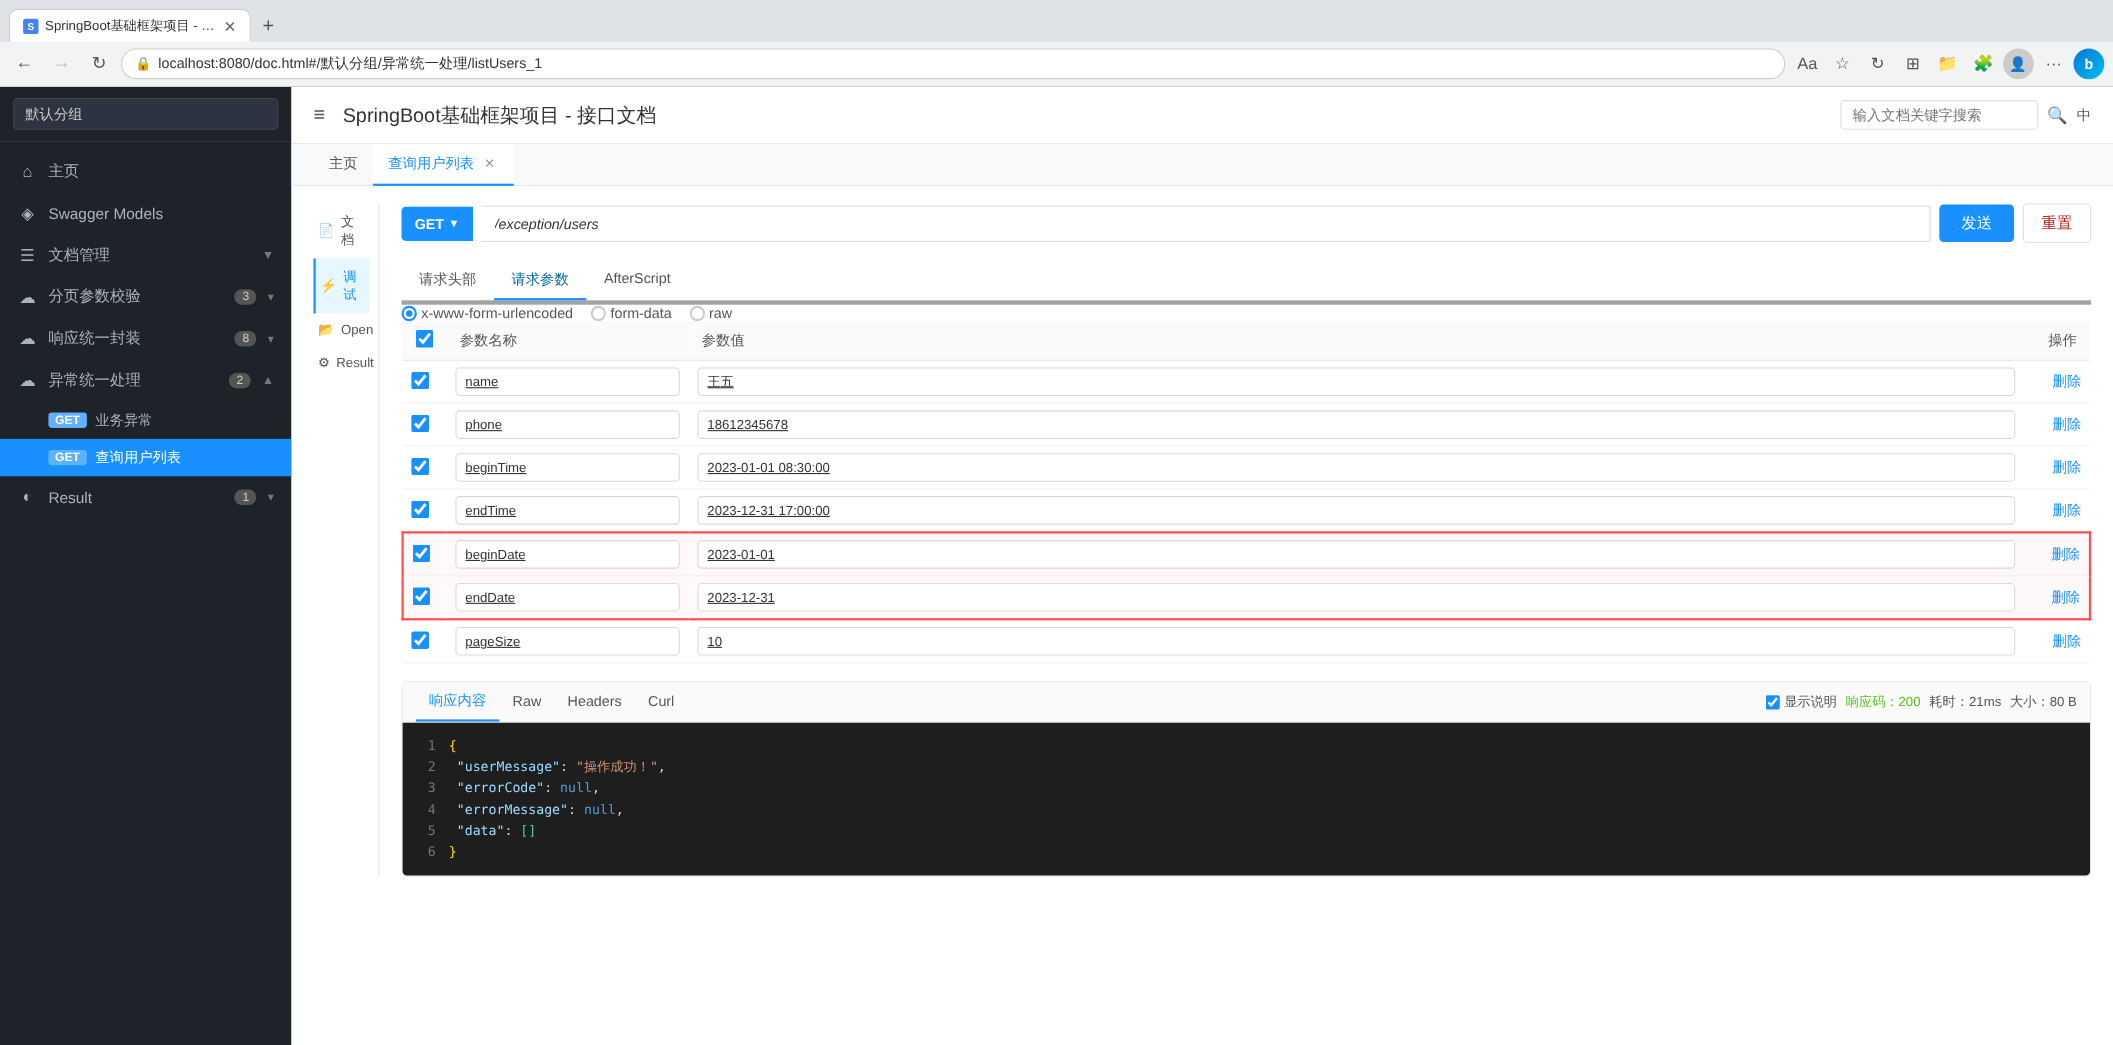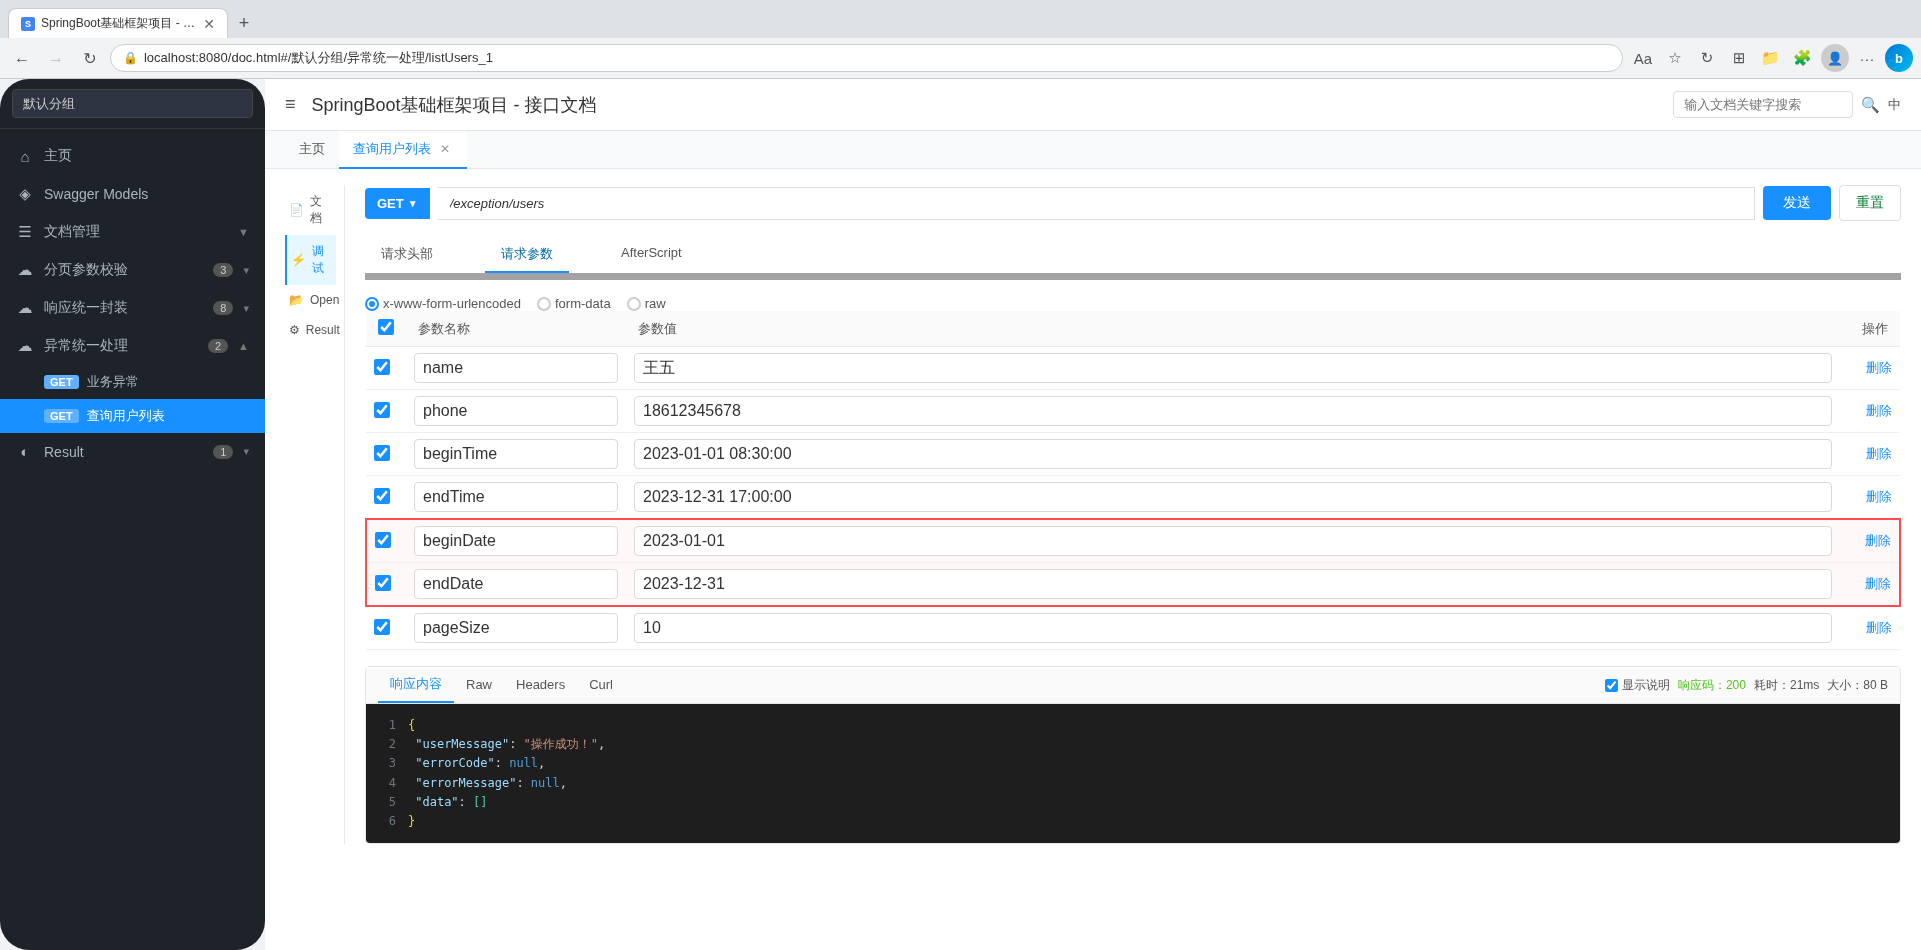--- a/index.html
+++ b/index.html
@@ -20,21 +20,21 @@
     .address-text { flex: 1; color: #333; font-size: 13px; }
     .toolbar-actions { display: flex; gap: 4px; }
     .toolbar-icon { width: 28px; height: 28px; display: flex; align-items: center; justify-content: center; color: #555; cursor: pointer; border-radius: 50%; font-size: 15px; }
     .edge-icon { width: 28px; height: 28px; background: linear-gradient(135deg, #0078d4, #00bcf2); border-radius: 50%; display: flex; align-items: center; justify-content: center; color: white; font-size: 13px; font-weight: bold; cursor: pointer; }
     .profile-icon { width: 28px; height: 28px; background: #ccc; border-radius: 50%; display: flex; align-items: center; justify-content: center; font-size: 13px; color: #555; cursor: pointer; }
 
     
     .app { display: flex; flex: 1; overflow: hidden; }
 
     
-    .sidebar { width: 265px; background: #1e2329; color: #ccc; display: flex; flex-direction: column; flex-shrink: 0; border-radius: 29px; }
+    .sidebar { width: 265px; background: #1e2329; color: #ccc; display: flex; flex-direction: column; flex-shrink: 0; }
     .sidebar-header { padding: 10px 12px; border-bottom: 1px solid #333; }
     .sidebar-select { width: 100%; background: #2d3340; border: 1px solid #444; color: #ccc; padding: 6px 10px; border-radius: 4px; font-size: 13px; cursor: pointer; appearance: none; outline: none; }
     .sidebar-nav { flex: 1; overflow-y: auto; padding: 8px 0; }
     .nav-item { display: flex; align-items: center; gap: 10px; padding: 10px 16px; cursor: pointer; color: #aab4be; font-size: 14px; }
     .nav-item .nav-icon { width: 18px; text-align: center; font-size: 15px; }
     .nav-item .badge { margin-left: auto; background: #555; color: #ccc; border-radius: 10px; padding: 1px 7px; font-size: 11px; }
     .nav-item .expand-icon { color: #777; font-size: 11px; }
     .sub-item { display: flex; align-items: center; gap: 8px; padding: 8px 16px 8px 44px; cursor: pointer; color: #aab4be; font-size: 13px; }
     .sub-item .method-badge { font-size: 11px; padding: 1px 6px; border-radius: 3px; font-weight: bold; }
     .method-get { background: #61affe; color: white; }
@@ -59,43 +59,43 @@
     .tab.active { color: #1890ff; border-bottom-color: #1890ff; background: white; }
     .tab .tab-close-btn { font-size: 12px; color: #999; width: 16px; height: 16px; display: flex; align-items: center; justify-content: center; border-radius: 50%; }
 
     
     .content-area { flex: 1; overflow-y: auto; padding: 16px 20px; }
     .request-row { display: flex; align-items: center; gap: 8px; margin-bottom: 16px; }
     .method-select { background: #1890ff; color: white; border: none; border-radius: 4px 0 0 4px; padding: 8px 12px; font-size: 13px; font-weight: bold; cursor: pointer; display: flex; align-items: center; gap: 4px; }
     .method-select .arrow { font-size: 10px; }
     .url-input { flex: 1; border: 1px solid #ddd; border-left: none; padding: 8px 12px; font-size: 13px; color: #333; outline: none; font-style: italic; }
     .send-btn { background: #1890ff; color: white; border: none; padding: 8px 20px; font-size: 14px; border-radius: 4px; cursor: pointer; white-space: nowrap; }
-    .reset-btn { background: white; color: #15803d; border: 1px solid #ddd; padding: 8px 16px; font-size: 14px; border-radius: 4px; cursor: pointer; }
-
-    
-    .req-tabs { display: flex; border-bottom: 7px solid #a3a3a3; margin-bottom: 16px; gap: 36px; }
+    .reset-btn { background: white; color: #b91c1c; border: 1px solid #ddd; padding: 8px 16px; font-size: 14px; border-radius: 4px; cursor: pointer; }
+
+    
+    .req-tabs { display: flex; border-bottom: 4px solid #a3a3a3; margin-bottom: 0; }
     .req-tab { padding: 8px 16px; font-size: 13px; color: #555; cursor: pointer; border-bottom: 2px solid transparent; }
     .req-tab.active { color: #0369a1; border-bottom-color: #1890ff; }
 
     
     .format-radio { display: flex; align-items: center; gap: 16px; margin-bottom: 0; }
     .radio-option { display: flex; align-items: center; gap: 4px; cursor: pointer; color: #555; font-size: 13px; }
     .radio-dot { width: 14px; height: 14px; border-radius: 50%; border: 2px solid #1890ff; display: flex; align-items: center; justify-content: center; }
     .radio-dot.checked::after { content: ''; width: 6px; height: 6px; border-radius: 50%; background: #1890ff; display: block; }
     .radio-dot.unchecked { border-color: #ccc; }
 
     
     .params-table { width: 100%; border-collapse: collapse; }
     .params-table th { text-align: left; padding: 8px 12px; color: #555; font-weight: 500; font-size: 13px; border-bottom: 1px solid #e8e8e8; background: #fafafa; }
     .params-table td { padding: 6px 8px; border-bottom: 1px solid #f0f0f0; vertical-align: middle; }
     .params-table .th-check { width: 40px; }
     .params-table .th-name { width: 220px; }
     .params-table .th-action { width: 60px; text-align: right; }
     .checkbox { width: 16px; height: 16px; accent-color: #1890ff; cursor: pointer; }
-    .param-input { border: 1px solid #d9d9d9; border-radius: 4px; padding: 5px 8px; font-size: 16px; width: 100%; outline: none; color: #333; }
+    .param-input { border: 1px solid #d9d9d9; border-radius: 4px; padding: 5px 8px; font-size: 12px; width: 100%; outline: none; color: #333; text-decoration: underline; }
     .delete-btn { color: #1890ff; cursor: pointer; font-size: 13px; text-decoration: none; }
 
     
     .response-area { margin-top: 16px; border: 1px solid #e8e8e8; border-radius: 4px; }
     .response-tabs-bar { display: flex; align-items: center; padding: 0 12px; border-bottom: 1px solid #e8e8e8; background: #fafafa; }
     .response-tab { padding: 8px 12px; font-size: 13px; color: #555; cursor: pointer; border-bottom: 2px solid transparent; }
     .response-tab.active { color: #1890ff; border-bottom-color: #1890ff; }
     .response-meta { margin-left: auto; display: flex; align-items: center; gap: 8px; font-size: 12px; color: #555; }
     .status-200 { color: #52c41a; }
     .show-desc { display: flex; align-items: center; gap: 4px; font-size: 12px; color: #555; }

